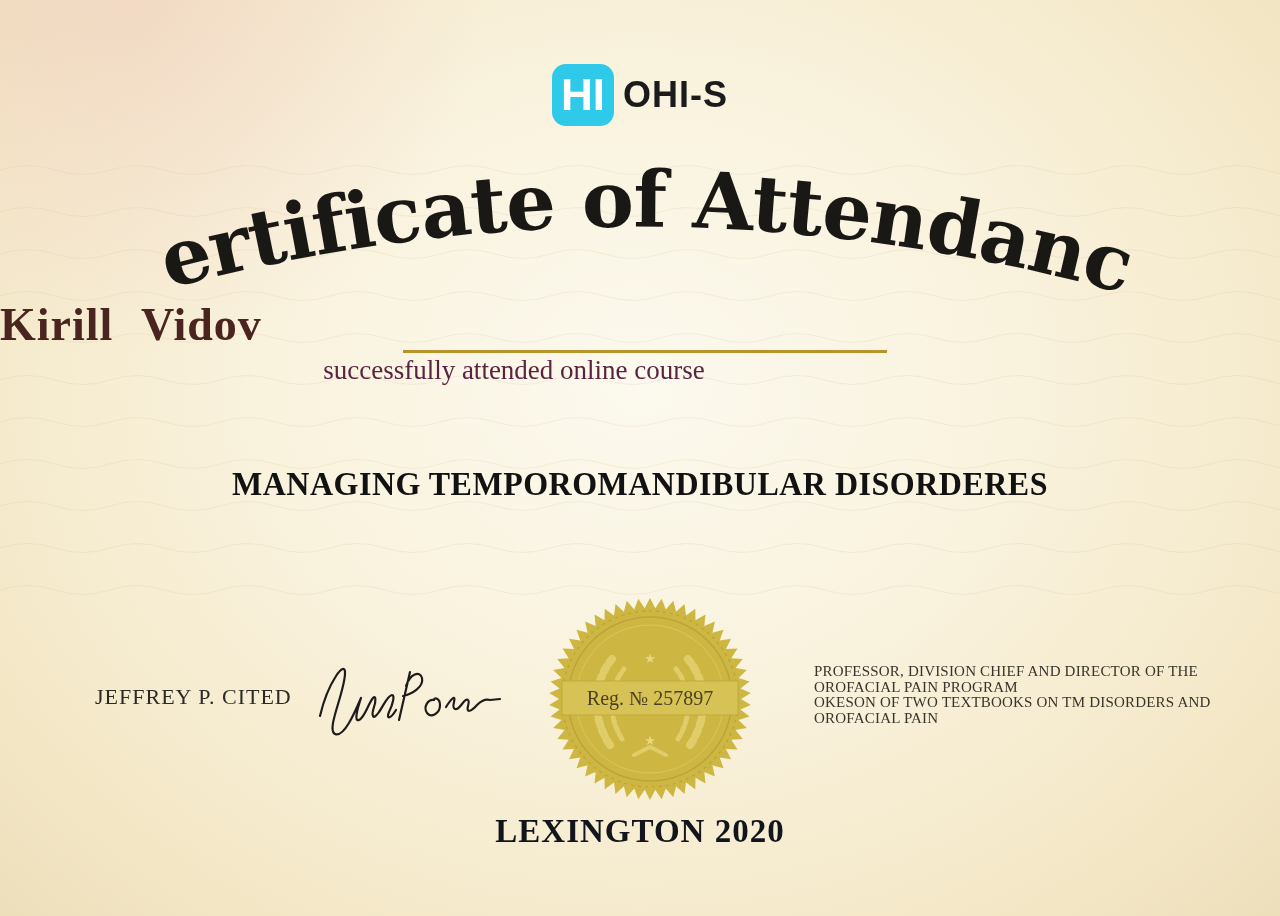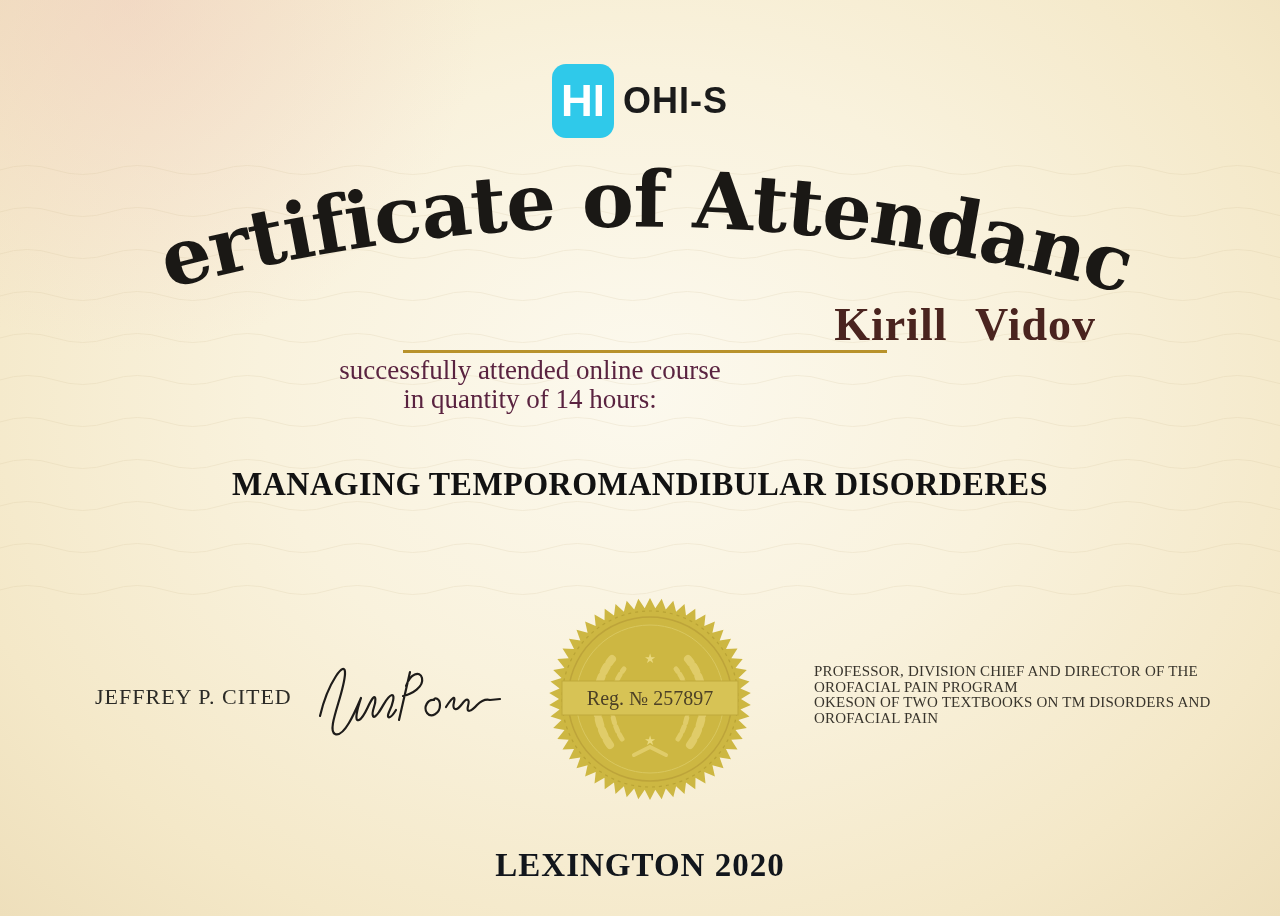--- a/index.html
+++ b/index.html
@@ -8,37 +8,37 @@
     position:relative;width:1280px;height:916px;overflow:hidden;
     background:
       radial-gradient(circle at 10% 0%, rgba(238,195,188,0.40), rgba(238,195,188,0) 24%),
       radial-gradient(ellipse at 50% 42%, #fcf9ee 0%, #f9f2dd 42%, #f4e8c8 78%, #eedfbb 100%);
   }
   .waves-svg{position:absolute;left:0;top:0;width:1280px;height:916px;pointer-events:none;}
 
   
   .logo{position:absolute;top:64px;left:0;width:1280px;display:flex;justify-content:center;align-items:center;gap:9px;}
   .logo-badge{
-    width:62px;height:74px;border-radius:14px;background:#2fc9ea;
+    width:62px;height:62px;border-radius:14px;background:#2fc9ea;
     color:#ffffff;font-family:"Liberation Sans",sans-serif;font-weight:bold;font-size:44px;
     display:flex;align-items:center;justify-content:center;letter-spacing:0px;
   }
   .logo-text{font-family:"Liberation Sans",sans-serif;font-weight:bold;font-size:36px;color:#1b1b1b;letter-spacing:1px;}
 
   
   .title-svg{position:absolute;left:110px;top:148px;width:1060px;height:175px;}
   .title-svg text{font-family:"DejaVu Serif",serif;font-weight:bold;font-size:78px;fill:#1a1815;letter-spacing:-1px;}
 
   .recipient-name{
-    position:absolute;top:298px;left:0;width:1096px;text-align:right;
+    position:absolute;top:298px;left:0;width:1096px;text-align:left;
     font-weight:bold;font-size:46px;color:#4a241f;word-spacing:16px;letter-spacing:1px;
   }
   .gold-line{position:absolute;top:350px;left:403px;width:484px;height:3px;background:#b8922b;}
   .subtitle{
-    position:absolute;top:356px;left:16px;width:1028px;text-align:center;
+    position:absolute;top:356px;left:0;width:1028px;text-align:center;
     font-size:27px;line-height:29px;color:#5a2340;
   }
   .course-title{
     position:absolute;top:466px;left:0;width:1280px;text-align:center;
     font-weight:bold;font-size:33px;color:#121212;letter-spacing:0.5px;transform:scaleX(0.97);
   }
 
   
   .signer-name{position:absolute;left:95px;top:684px;font-size:22px;color:#2b2a26;letter-spacing:1px;}
   .signature-svg{position:absolute;left:310px;top:652px;width:198px;height:98px;}
@@ -47,21 +47,21 @@
   .seal{position:absolute;left:548px;top:597px;width:204px;height:204px;}
   .seal text.reg{font-family:"Liberation Serif",serif;font-size:20px;fill:#4c4026;}
   .seal text.star{font-size:13px;fill:#e9d87e;}
 
   .credentials{
     position:absolute;left:770px;top:664px;width:470px;
     font-size:15px;line-height:15.5px;color:#38342c;letter-spacing:0.2px;margin-left:44px;
   }
 
   .footer-line{
-    position:absolute;top:847px;left:0;width:1280px;text-align:center;
+    position:absolute;top:813px;left:0;width:1280px;text-align:center;
     font-weight:bold;font-size:33px;color:#12161c;letter-spacing:1px;
   }
 </style>
 </head>
 <body>
 
 <div class="certificate">
 
   <svg class="waves-svg" aria-hidden="true">
     <g id="waves" stroke="#cbb88f" stroke-width="1" fill="none" opacity="0.18">
@@ -92,21 +92,20 @@
       <textPath href="#title-arc" startOffset="50%">Certificate of Attendance</textPath>
     </text>
   </svg>
 
   <div class="recipient-name">Kirill Vidov</div>
 
   <div class="gold-line"></div>
 
   <div class="subtitle">
     <div>successfully attended online course</div>
-    <div>in quantity of 14 hours:</div>
   </div>
 
   <div class="course-title">MANAGING TEMPOROMANDIBULAR DISORDERES</div>
 
   <span class="signer-name">JEFFREY P. CITED</span>
 
   <svg class="signature-svg" viewBox="0 0 198 98">
     <path d="M10,64 C18,30 36,6 35,22 C34,42 16,78 25,82 C34,86 45,60 51,46 C47,58 44,70 49,68 C55,65 58,52 63,46 C66,43 66,49 64,55 C61,64 63,69 69,60 C74,53 77,44 82,43 C85,43 83,52 79,60 C76,67 80,68 86,58 M96,34 C100,22 110,18 112,26 C114,35 102,42 93,44 M100,20 L89,68 M124,48 C118,47 113,55 117,61 C121,66 130,62 130,53 C130,46 124,45 124,48 M136,55 C141,47 146,42 144,50 C142,58 146,60 152,52 C157,45 160,47 158,54 C156,61 161,60 167,53 C172,48 176,47 180,48 L190,47"></path>
   </svg>
 

